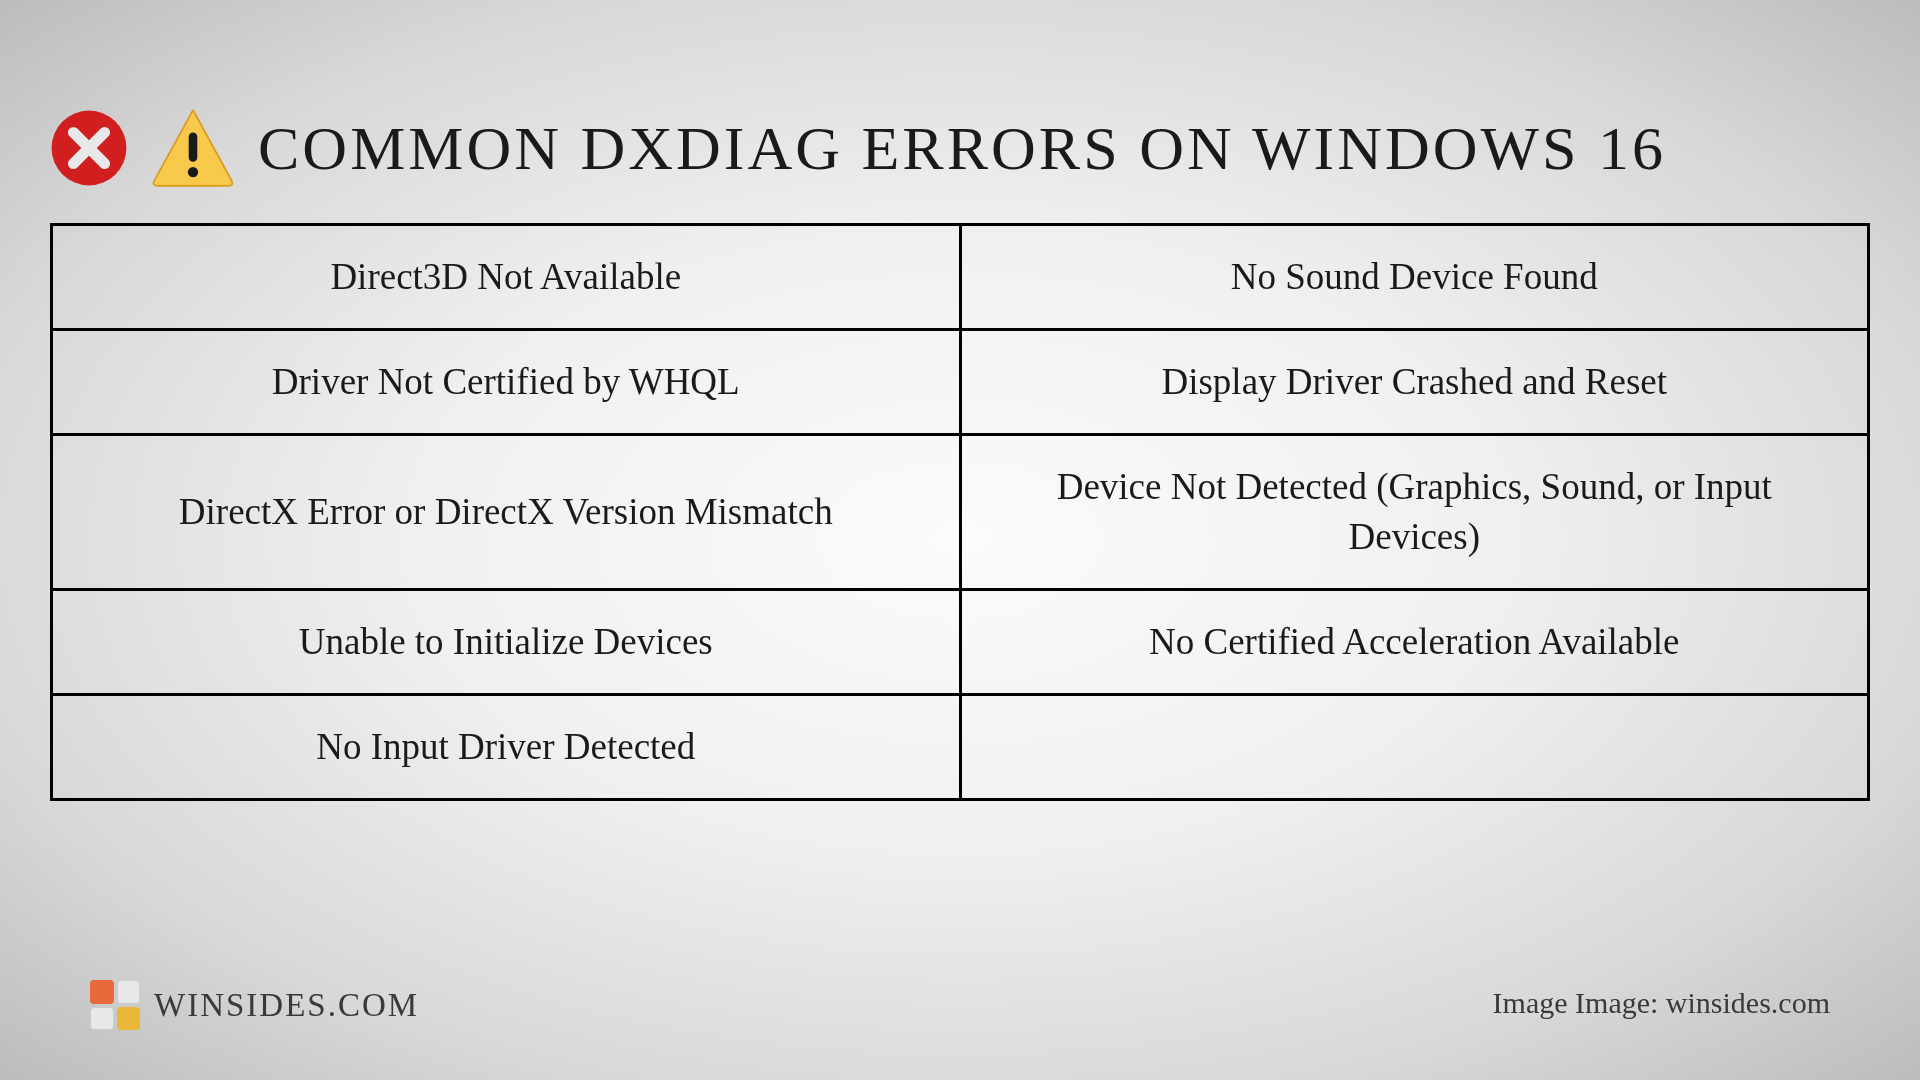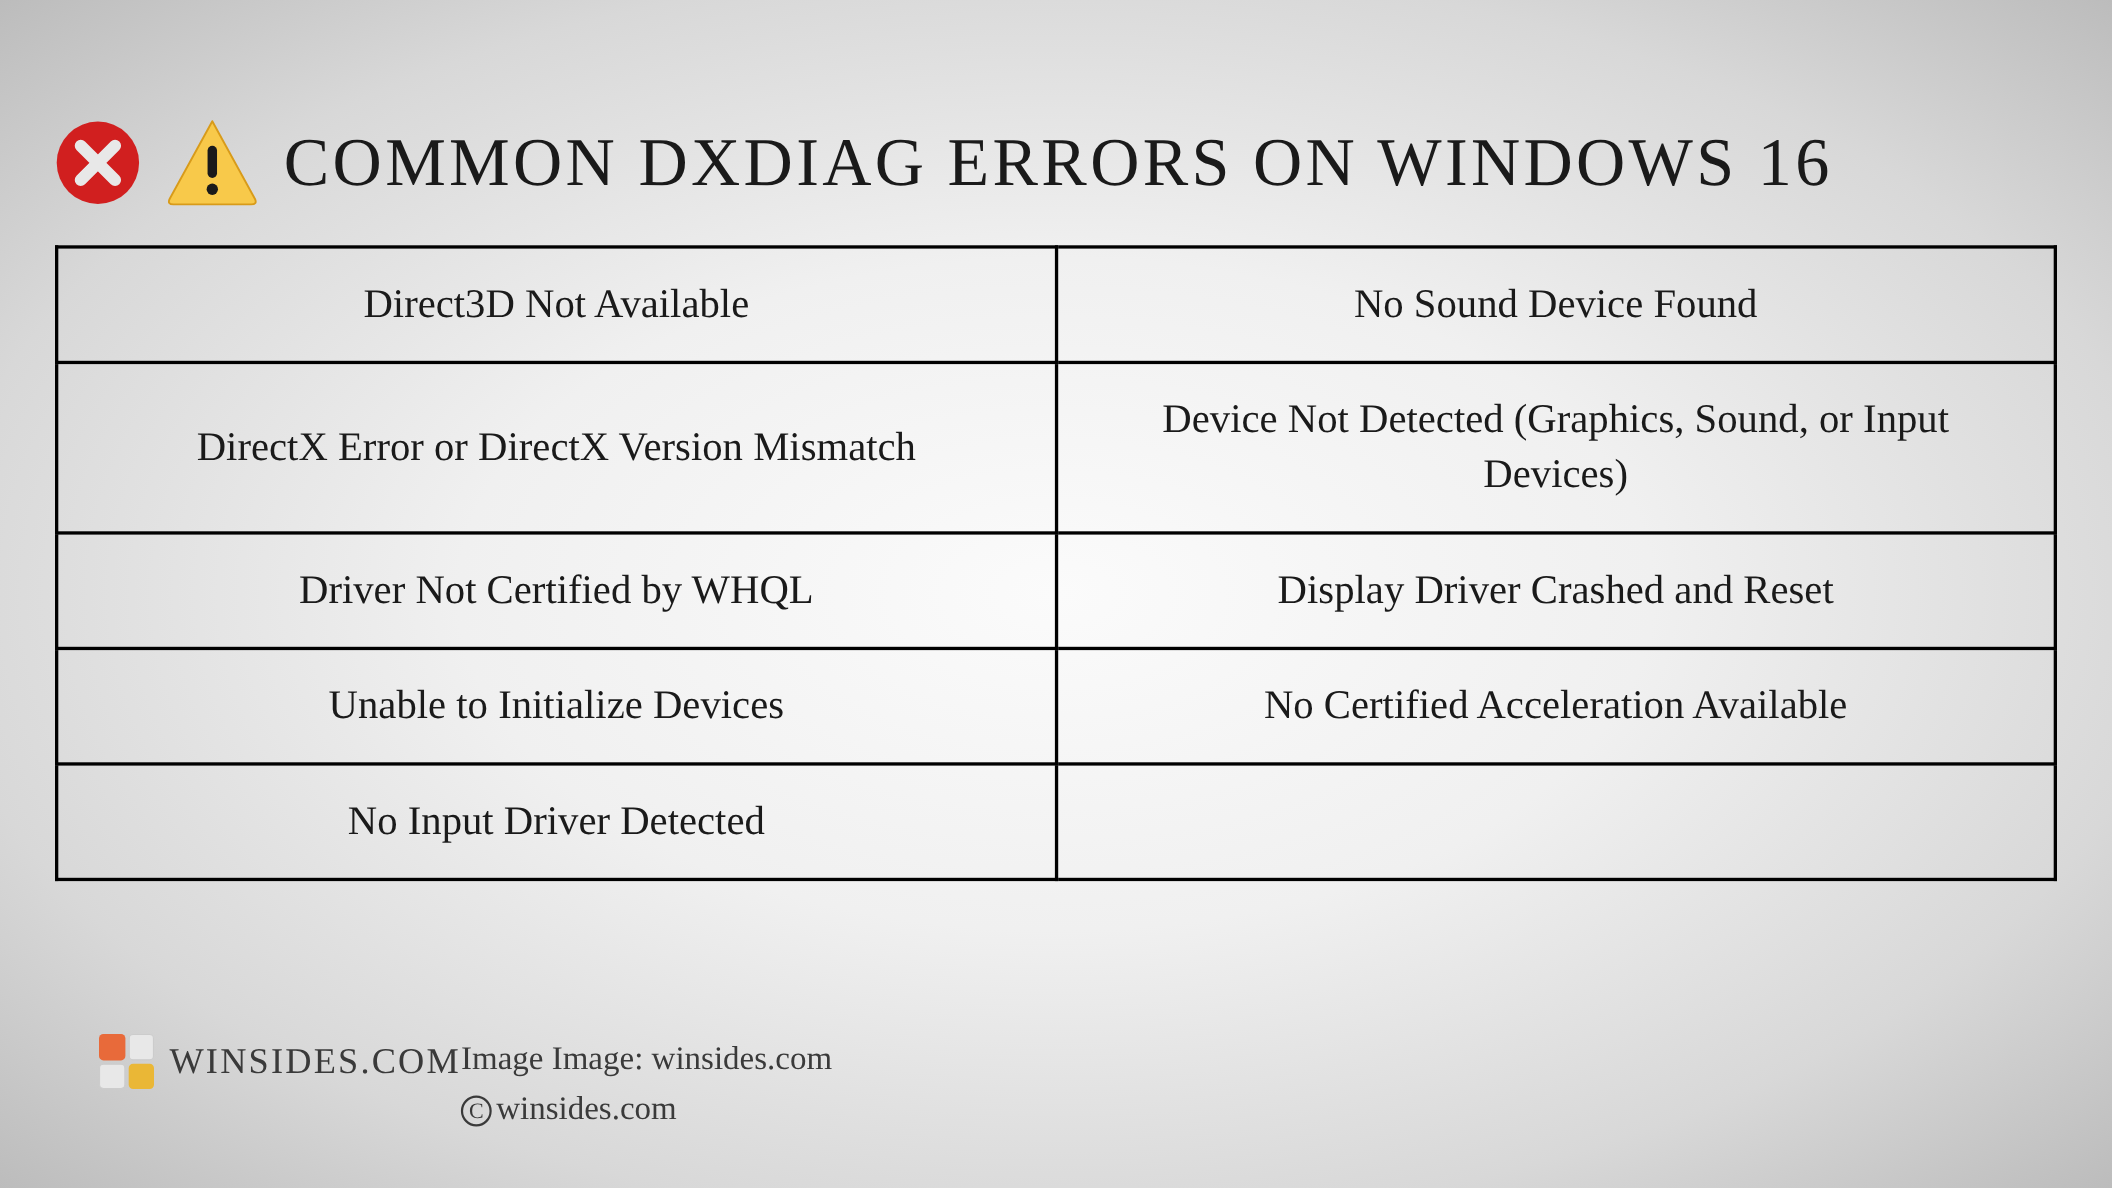--- a/index.html
+++ b/index.html
@@ -55,20 +55,21 @@
     vertical-align: middle;
     line-height: 1.35;
   }
   .footer {
     position: absolute;
     bottom: 50px;
     left: 0;
     right: 0;
     padding: 0 90px;
     display: flex;
+    justify-content: space-between;
     align-items: flex-start;
   }
   .footer-left {
     display: flex;
     align-items: center;
     gap: 14px;
   }
   .brand-logo {
     width: 50px;
     height: 50px;
@@ -126,26 +127,26 @@
   <h1 class="title">COMMON DXDIAG ERRORS ON WINDOWS 16</h1>
 </div>
 
 <table class="table">
   <tbody>
       <tr>
     <td>Direct3D Not Available</td>
     <td>No Sound Device Found</td>
   </tr>
   <tr>
+    <td>Driver Not Certified by WHQL</td>
+    <td>Display Driver Crashed and Reset</td>
+  </tr>
+  <tr>
     <td>DirectX Error or DirectX Version Mismatch</td>
     <td>Device Not Detected (Graphics, Sound, or Input Devices)</td>
-  </tr>
-  <tr>
-    <td>Driver Not Certified by WHQL</td>
-    <td>Display Driver Crashed and Reset</td>
   </tr>
   <tr>
     <td>Unable to Initialize Devices</td>
     <td>No Certified Acceleration Available</td>
   </tr>
   <tr>
     <td>No Input Driver Detected</td>
     <td></td>
   </tr>
 </tbody>
@@ -156,17 +157,14 @@
     <div class="brand-logo">
       <div class="q q1"></div>
       <div class="q q2"></div>
       <div class="q q3"></div>
       <div class="q q4"></div>
     </div>
     <span class="brand-text">WINSIDES.COM</span>
   </div>
   <div class="footer-right">
     <div>Image Image: winsides.com</div>
-    <div>
-      <span class="copyright-symbol">C</span><span>winsides.com</span>
-    </div>
   </div>
 </div>
 
 </body></html>

